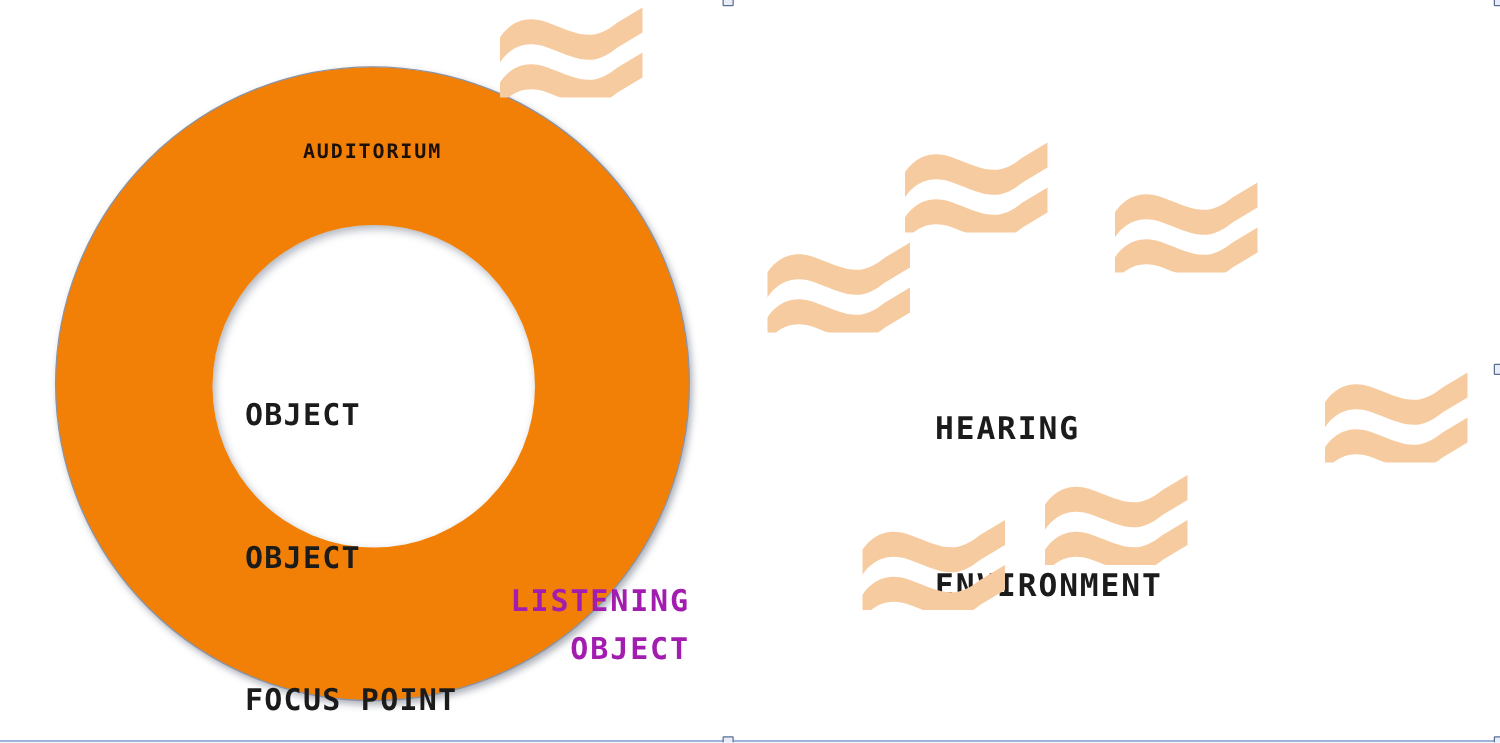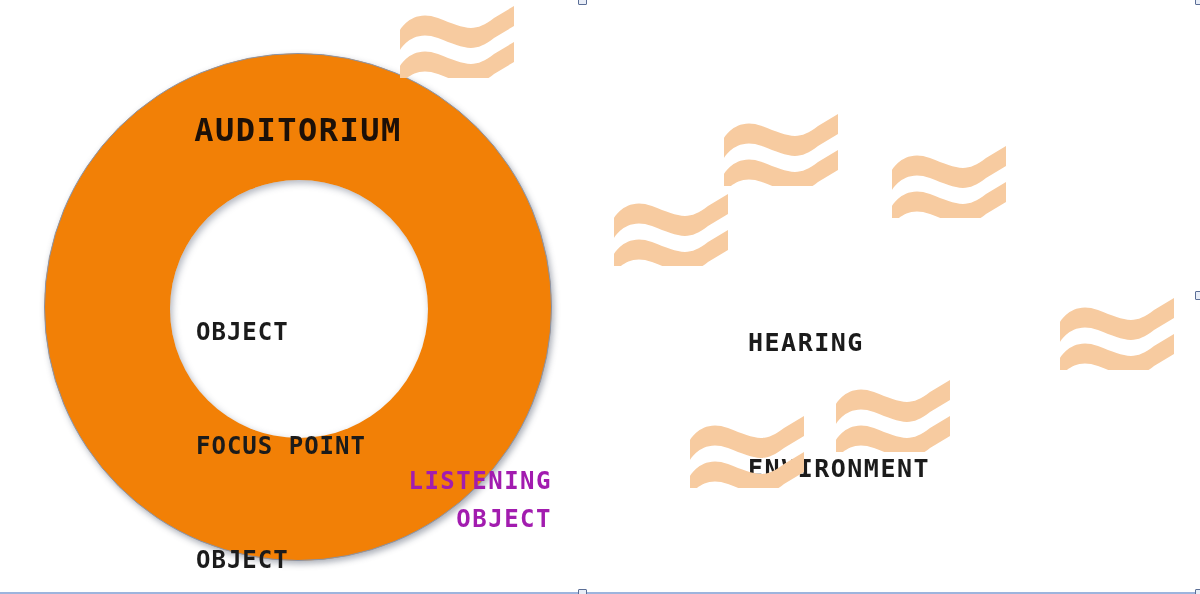--- a/index.html
+++ b/index.html
@@ -72,21 +72,21 @@
     box-shadow: inset 2px 3px 7px rgba(60, 70, 95, 0.40);
   }
 
   
   .label-outer-top {
     position: absolute;
     left: 0;
     top: 58px;
     width: 508px;
     text-align: center;
-    font-size: 32px;
+    font-size: 16px;
     font-weight: bold;
     letter-spacing: 1.5px;
     color: #1c1008;
     white-space: pre;
   }
   .label-outer-bottom {
     position: absolute;
     left: 0;
     top: 409px;
     width: 508px;
@@ -142,22 +142,22 @@
   <div class="donut">
 
     <div class="donut-outer"></div>
 
     <div class="label-outer-top">AUDITORIUM</div>
 
     <div class="donut-hole"></div>
 
     <div class="label-inner">
       <span>OBJECT</span>
+      <span>OBJECT</span>
       <span>FOCUS POINT</span>
-      <span>OBJECT</span>
     </div>
 
     <div class="label-outer-bottom">
       <span>LISTENING</span>
       <span>OBJECT</span>
     </div>
   </div>
 
   <div class="right-text">
     <span>HEARING</span>

